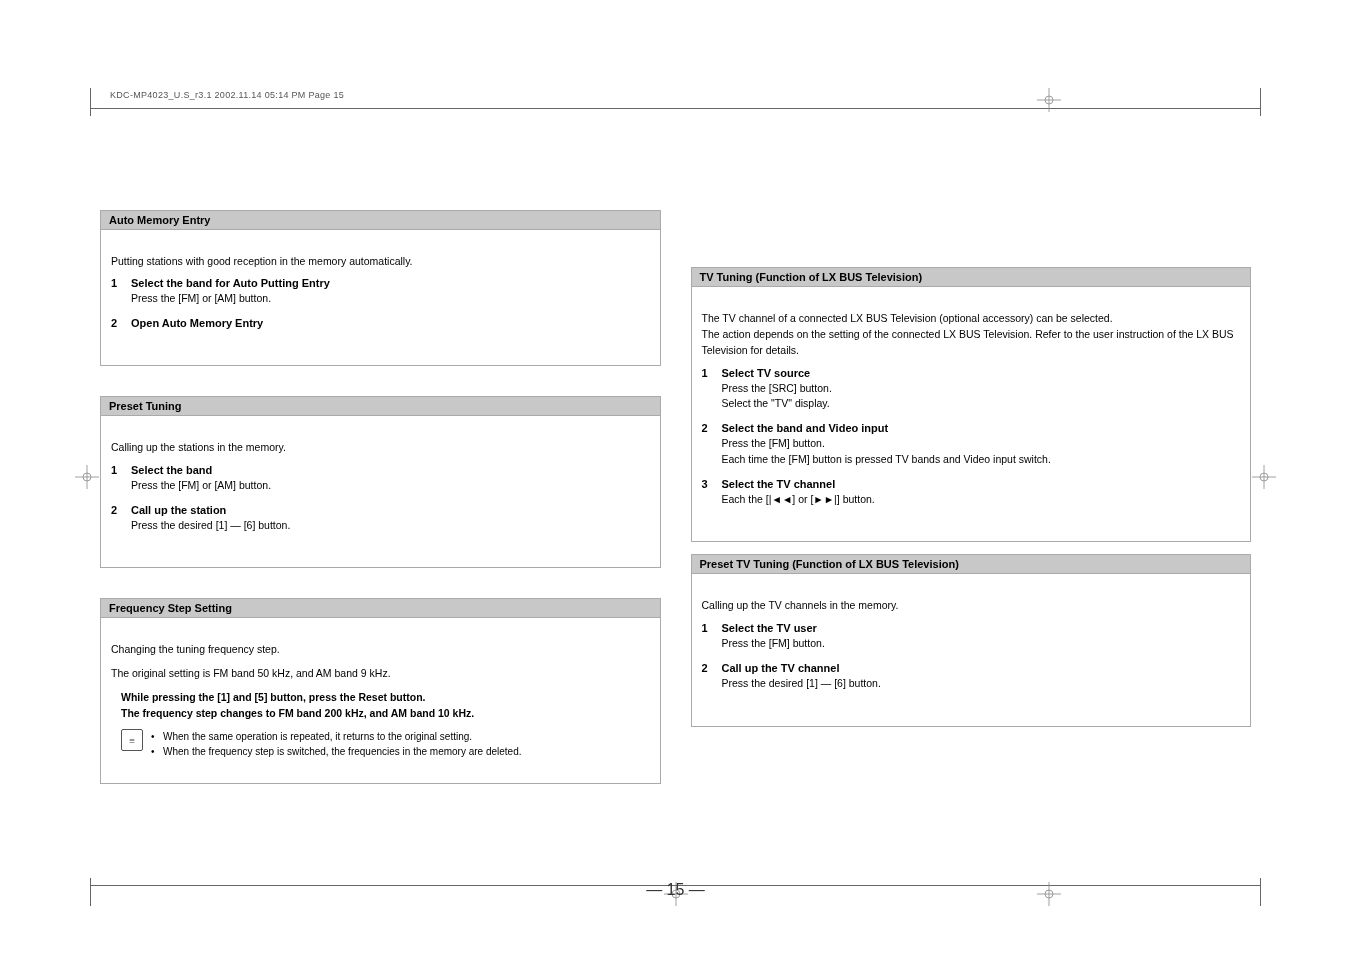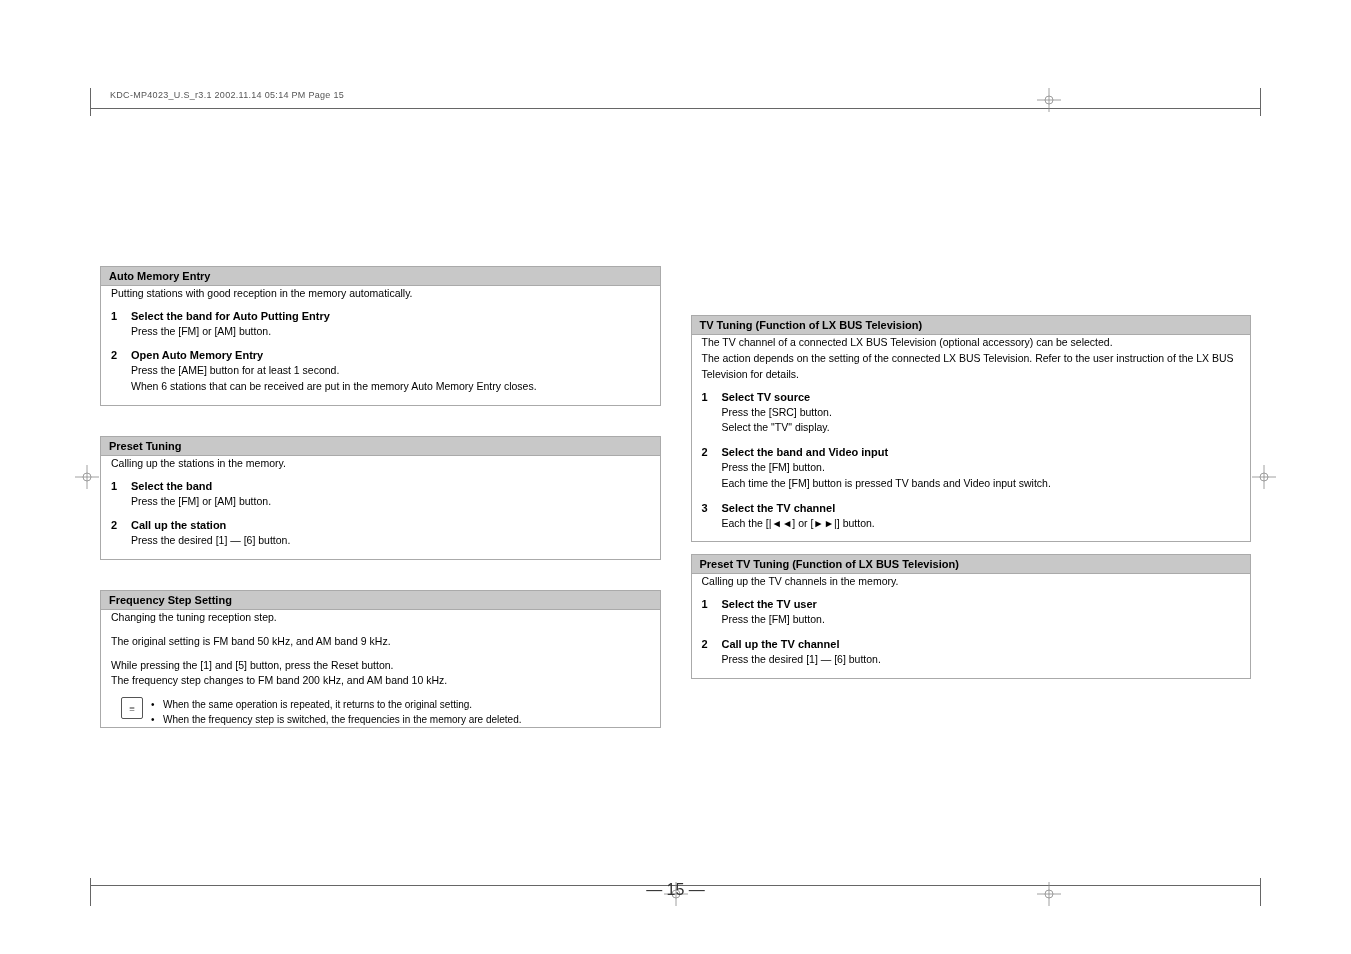--- a/index.html
+++ b/index.html
@@ -72,21 +72,21 @@
 
     .section-header {
       background: #c8c8c8;
       padding: 3px 8px;
       font-weight: bold;
       font-size: 11px;
       border-bottom: 1px solid #aaa;
     }
 
     .section-body {
-      padding: 0 10px;
+      padding: 24px 10px;
     }
 
     .section-intro {
       font-size: 10.5px;
       line-height: 1.5;
       margin-bottom: 8px;
     }
 
     
     .step {
@@ -119,21 +119,23 @@
     }
 
     
     .freq-intro {
       font-size: 10.5px;
       line-height: 1.5;
       margin-bottom: 8px;
     }
 
     .freq-body-block {
+      margin-left: 10px;
       margin-bottom: 8px;
+      font-weight: bold;
     }
 
     .freq-body-text {
       font-size: 10.5px;
       line-height: 1.5;
     }
 
     
     .note-block {
       display: flex;
@@ -262,21 +264,20 @@
             <div class="step-content">
               <span class="step-title">Select the band for Auto Putting Entry</span>
               <span class="step-desc">Press the [FM] or [AM] button.</span>
             </div>
           </div>
 
           <div class="step">
             <span class="step-number">2</span>
             <div class="step-content">
               <span class="step-title">Open Auto Memory Entry</span>
-              <span class="step-desc">Press the [AME] button for at least 1 second.<br>When 6 stations that can be received are put in the memory Auto Memory Entry closes.</span>
             </div>
           </div>
         </div>
       </div>
 
       <div class="section">
         <div class="section-header">Preset Tuning</div>
         <div class="section-body">
           <p class="section-intro">Calling up the stations in the memory.</p>
 
@@ -294,21 +295,21 @@
               <span class="step-title">Call up the station</span>
               <span class="step-desc">Press the desired [1] — [6] button.</span>
             </div>
           </div>
         </div>
       </div>
 
       <div class="section">
         <div class="section-header">Frequency Step Setting</div>
         <div class="section-body">
-          <p class="freq-intro">Changing the tuning reception step.</p>
+          <p class="freq-intro">Changing the tuning frequency step.</p>
           <p class="freq-intro">The original setting is FM band 50 kHz, and AM band 9 kHz.</p>
           <div class="freq-body-block">
             <p class="freq-body-text">While pressing the [1] and [5] button, press the Reset button.<br>The frequency step changes to FM band 200 kHz, and AM band 10 kHz.</p>
           </div>
           <div class="note-block">
             <div class="note-icon"></div>
             <div class="note-texts">
               <div class="note-item">
                 <span class="note-bullet">•</span>
                 <span>When the same operation is repeated, it returns to the original setting.</span>

